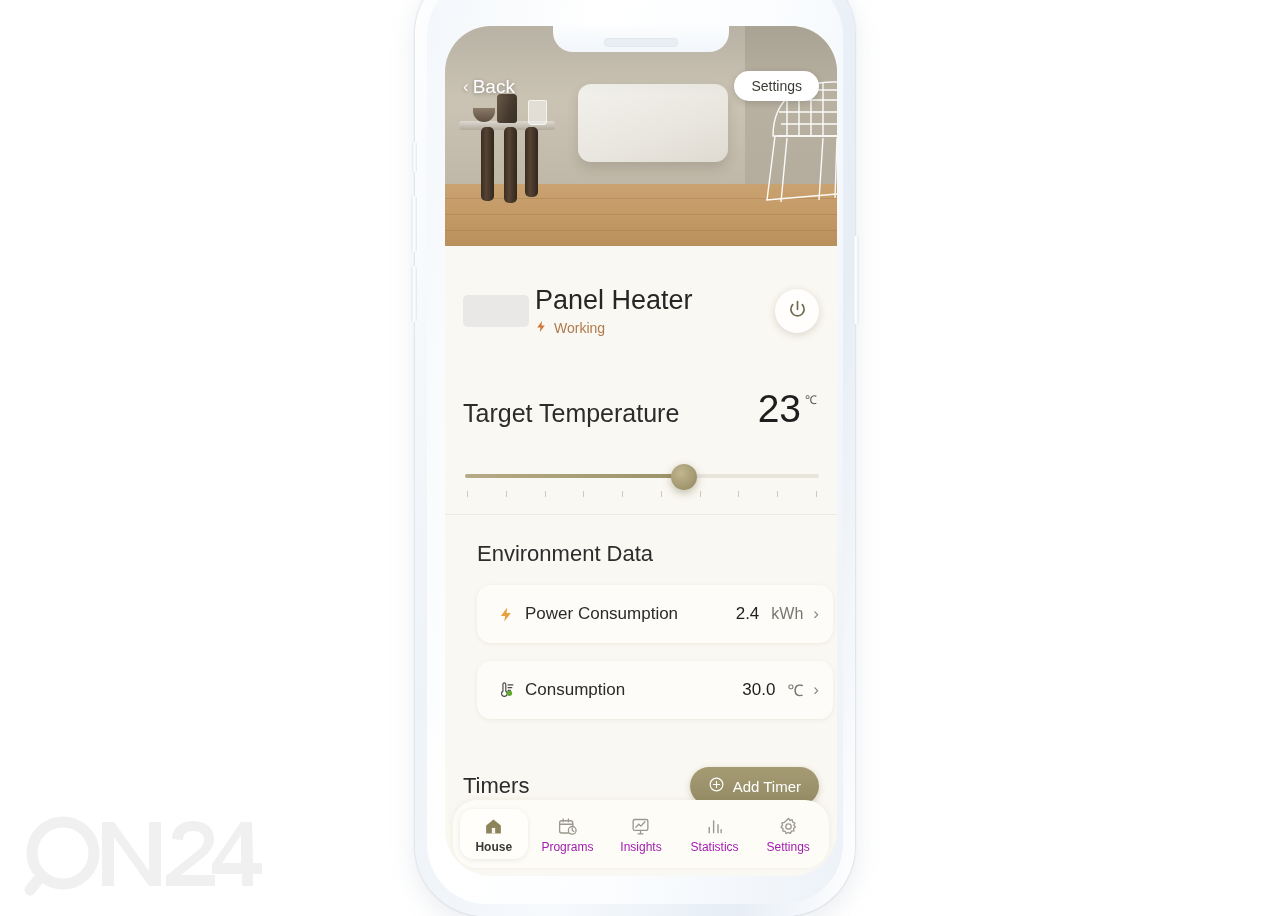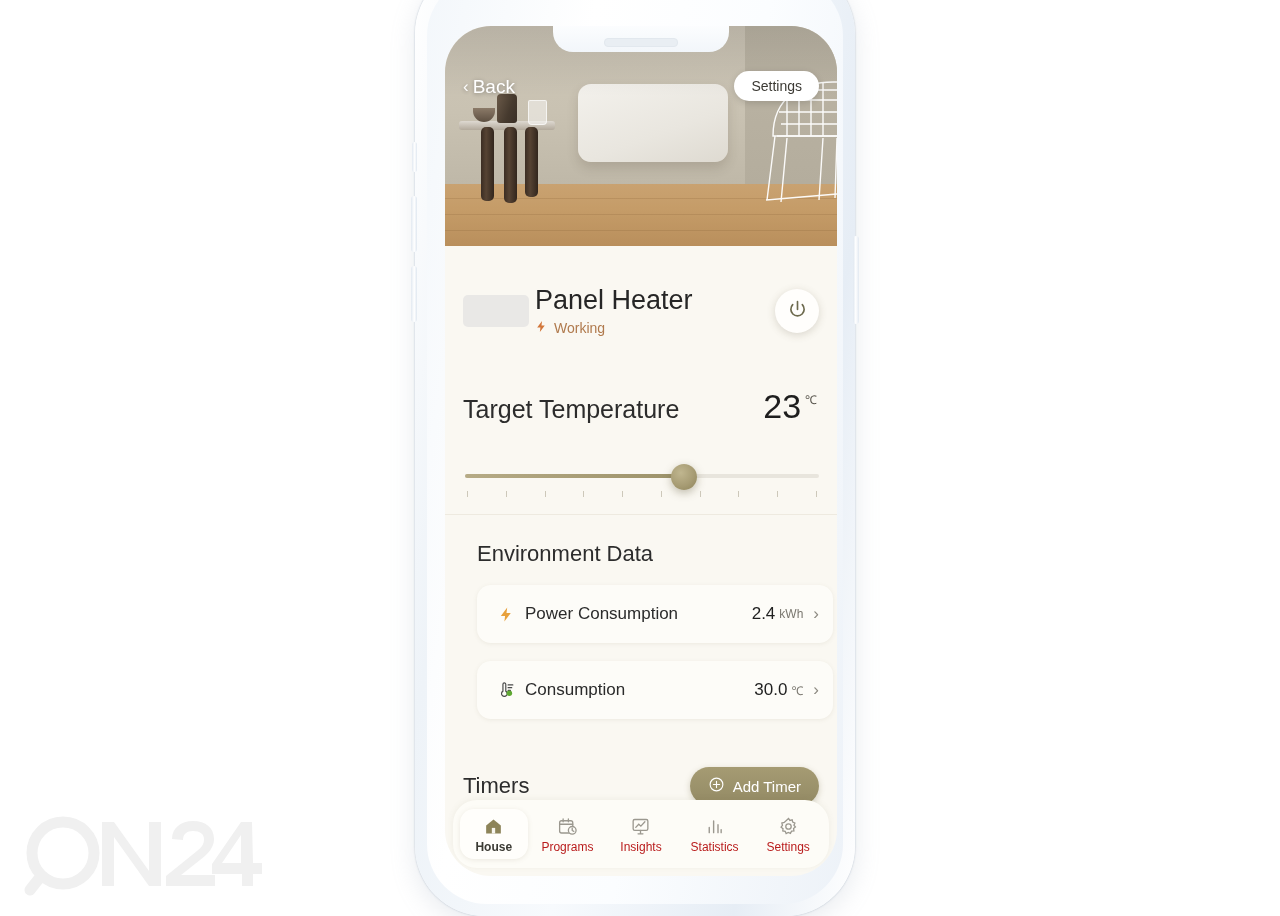--- a/index.html
+++ b/index.html
@@ -260,21 +260,21 @@
     background: #faf8f2;
     border-bottom: 1px solid #eeeae0;
     box-sizing: border-box;
   }
   .temp-head {
     display: flex; align-items: baseline; justify-content: space-between;
     padding: 42px 20px 0 18px;
   }
   .temp-label { font-size: 25px; color: #2c2c2c; }
   .temp-value-wrap { display: flex; align-items: flex-start; gap: 4px; }
-  .temp-value { font-size: 34px; color: #1e1e1e; line-height: 1; }
+  .temp-value { font-size: 39px; color: #1e1e1e; line-height: 1; }
   .temp-unit  { font-size: 12px; color: #59564e; margin-top: 2px; }
 
   .slider-wrap {
     position: absolute;
     left: 20px; right: 18px; top: 120px;
     height: 38px;
   }
   .slider-track {
     position: absolute; left: 0; right: 0; top: 7px;
     height: 4px; border-radius: 3px;
@@ -318,21 +318,21 @@
     background: #fdfcf8;
     box-shadow: 0 1px 4px rgba(120,108,78,.10);
     display: flex; align-items: center;
     padding: 0 14px;
     box-sizing: border-box;
     cursor: pointer;
   }
   .env-icon { width: 30px; display:flex; align-items:center; justify-content:center; }
   .env-name { margin-left: 4px; font-size: 17px; color: #2b2b2b; flex: 1 1 auto; }
   .env-val  { font-size: 17px; color: #1f1f1f; }
-  .env-unit { font-size: 12px; color: #7a776f; margin-left: 4px; }
+  .env-unit { font-size: 16px; color: #7a776f; margin-left: 12px; }
   .env-chev { margin-left: 10px; color: #8d8a82; font-size: 17px; font-weight: 300; }
 
   
   .timers-block {
     position: absolute;
     left: 0; top: 722px;
     width: 392px; height: 76px;
     background: #faf8f2;
     display: flex; align-items: center; justify-content: space-between;
     padding: 0 18px;
@@ -363,21 +363,21 @@
     box-sizing: border-box;
     text-align: center;
   }
   .tab {
     display: flex; flex-direction: column; align-items: center; gap: 3px;
     width: 68px; padding: 6px 0 5px 0;
     border-radius: 14px;
     cursor: pointer;
   }
   .tab.active { background: #fffefb; box-shadow: 0 1px 5px rgba(120,110,80,.13); }
-  .tab-label { font-size: 12px; color: #b91c1c; }
+  .tab-label { font-size: 12px; color: #a21caf; }
   .tab.active .tab-label { color: #3b3a33; font-weight: bold; }
   .tab-icon { height: 22px; display:flex; align-items:center; justify-content:center; }
 </style>
 </head>
 <body>
 
 <div id="stage">
 
   <div id="watermark">
     <svg viewBox="0 0 250 100" width="250" height="100" aria-hidden="true">

